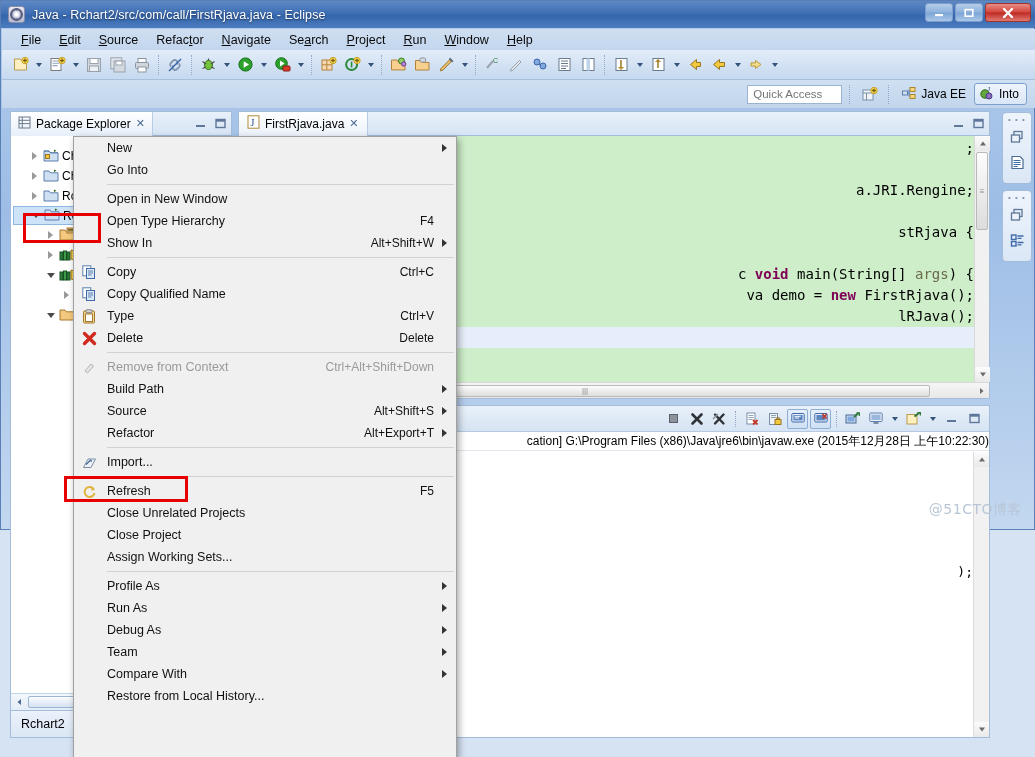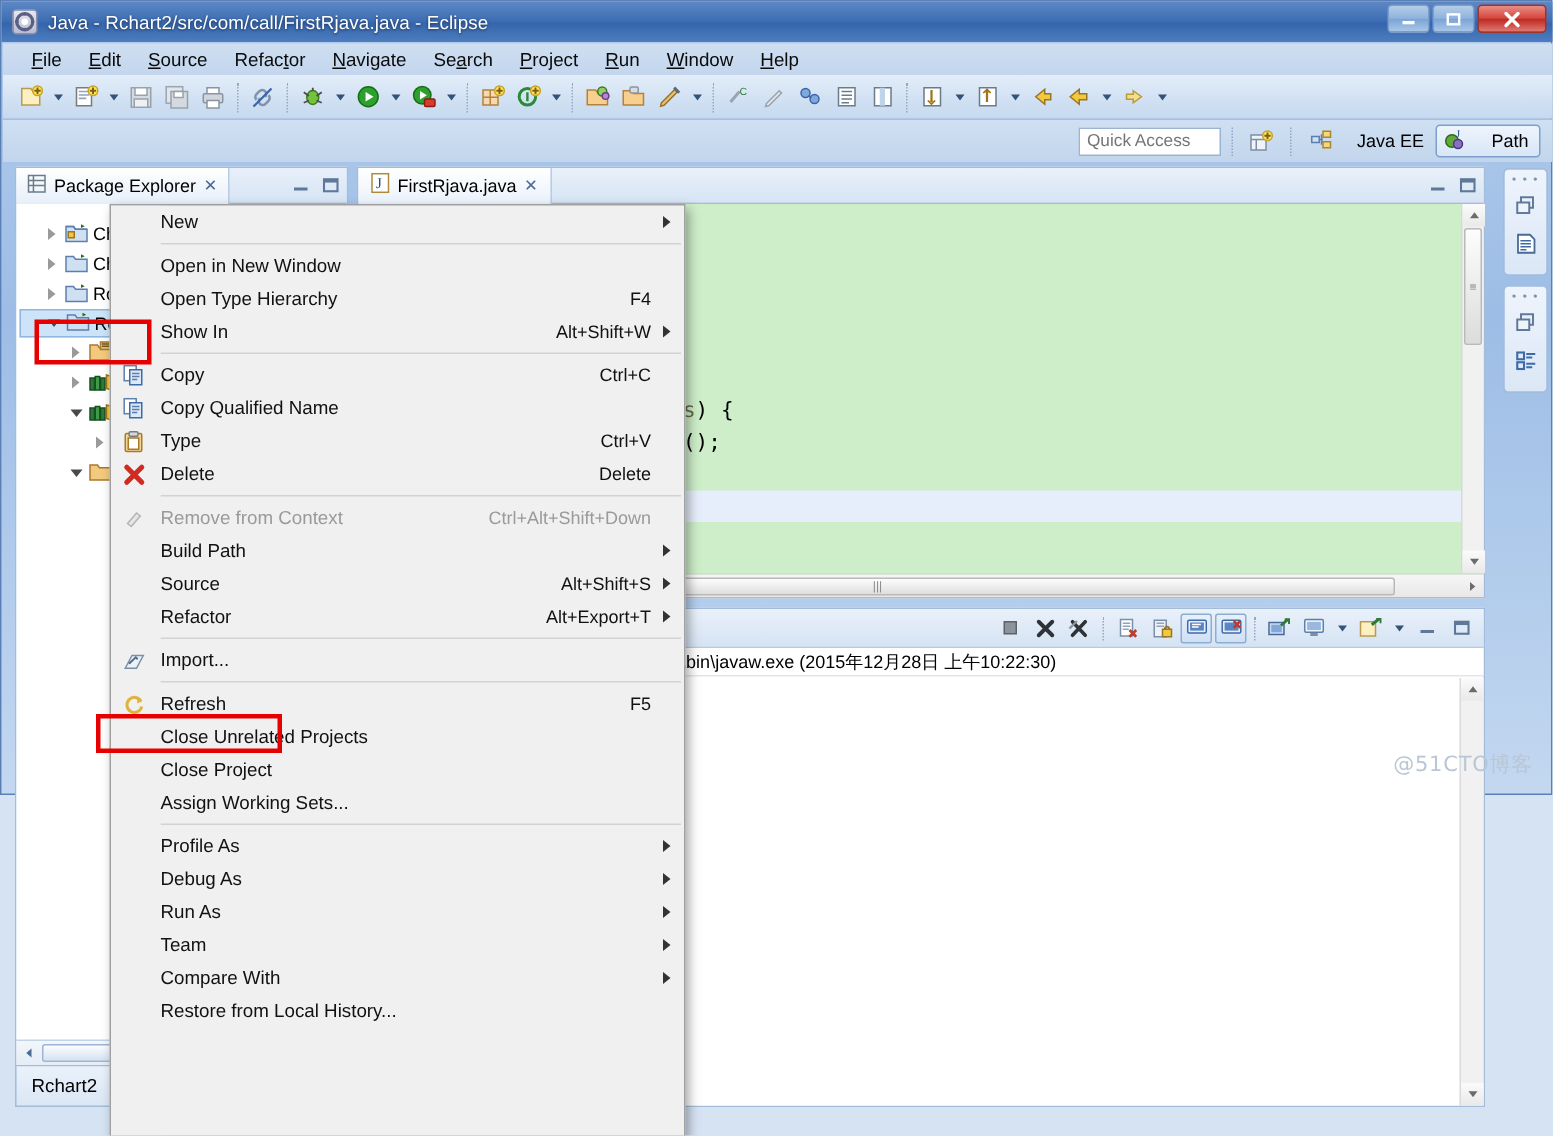--- a/index.html
+++ b/index.html
@@ -90,29 +90,29 @@
     background:linear-gradient(to bottom,#cfe0f2 0%,#c2d5ec 100%);
     display:flex; align-items:center; justify-content:flex-end; padding-right:8px;
   }
   #quick-access {
     width:95px; height:19px; background:#fff; border:1px solid #9bb4d4;
     font-size:11.5px; color:#7e7e7e; padding:0 5px; line-height:17px;
     font-family:"Liberation Sans", sans-serif;
   }
   .qa-sep { width:1px;height:19px;border-left:1px dotted #8fa8c8; margin:0 7px; }
   .persp-btn {
-    height:22px; display:flex; align-items:center; gap:16px; padding:2px 7px 2px 4px;
+    height:22px; display:flex; align-items:center; gap:4px; padding:2px 7px 2px 4px;
     font-size:12px; cursor:pointer; border:1px solid transparent; border-radius:2px;
   }
   .persp-btn.active {
     background:linear-gradient(to bottom,#eef4fc,#d8e6f7);
     border:1px solid #7ba0cd; border-radius:3px;
   }
   
-  #wb { position:absolute; left:1px; top:107px; width:1033px; height:640px; }
+  #wb { position:absolute; left:1px; top:107px; width:1033px; height:640px;text-align:right; }
   
   #pe {
     position:absolute; left:8px; top:3px; width:222px; height:600px;
     background:#fff; border:1px solid #a3bcd9;
   }
   #pe-tabrow {
     height:24px;
     background:linear-gradient(to bottom,#e8f0fa 0%,#d6e4f4 100%);
     display:flex; align-items:center; position:relative;
     border-bottom:1px solid #a3bcd9;
@@ -536,21 +536,21 @@
       <span>Java EE</span>
     </div>
     <div class="persp-btn active">
       <span>
         <svg width="16" height="16" viewBox="0 0 16 16">
           <circle cx="6" cy="9" r="4.2" fill="#63a83c" stroke="#2f6b18"></circle>
           <circle cx="10" cy="11" r="3" fill="#8b6fc0" stroke="#4d3780"></circle>
           <text x="8.6" y="6.4" font-size="7" fill="#2a4a8a" font-family="serif">J</text>
         </svg>
       </span>
-      <span>Path</span>
+      <span>Into</span>
     </div>
   </div>
 
   <div id="wb">
 
     <div id="pe">
       <div id="pe-tabrow">
         <div class="view-tab">
           <span>
             <svg width="13" height="13" viewBox="0 0 13 13">
@@ -923,20 +923,23 @@
 
   </div>
 
   <div id="ctxmenu">
     <div id="ctx-gutter"></div>
 
     <div class="mi">
       <span>New</span>
       <i class="sub"></i>
     </div>
+    <div class="mi">
+      <span>Go Into</span>
+    </div>
     <div class="msep"></div>
     <div class="mi">
       <span>Open in New Window</span>
     </div>
     <div class="mi">
       <span>Open Type Hierarchy</span>
       <span class="acc">F4</span>
     </div>
     <div class="mi">
       <span>Show In</span>
@@ -1038,28 +1041,28 @@
     </div>
     <div class="mi">
       <span>Assign Working Sets...</span>
     </div>
     <div class="msep"></div>
     <div class="mi">
       <span>Profile As</span>
       <i class="sub"></i>
     </div>
     <div class="mi">
+      <span>Run As</span>
+      <i class="sub"></i>
+    </div>
+    <div class="mi">
       <span>Debug As</span>
       <i class="sub"></i>
     </div>
     <div class="mi">
-      <span>Run As</span>
-      <i class="sub"></i>
-    </div>
-    <div class="mi">
       <span>Team</span>
       <i class="sub"></i>
     </div>
     <div class="mi">
       <span>Compare With</span>
       <i class="sub"></i>
     </div>
     <div class="mi">
       <span>Restore from Local History...</span>
     </div>

